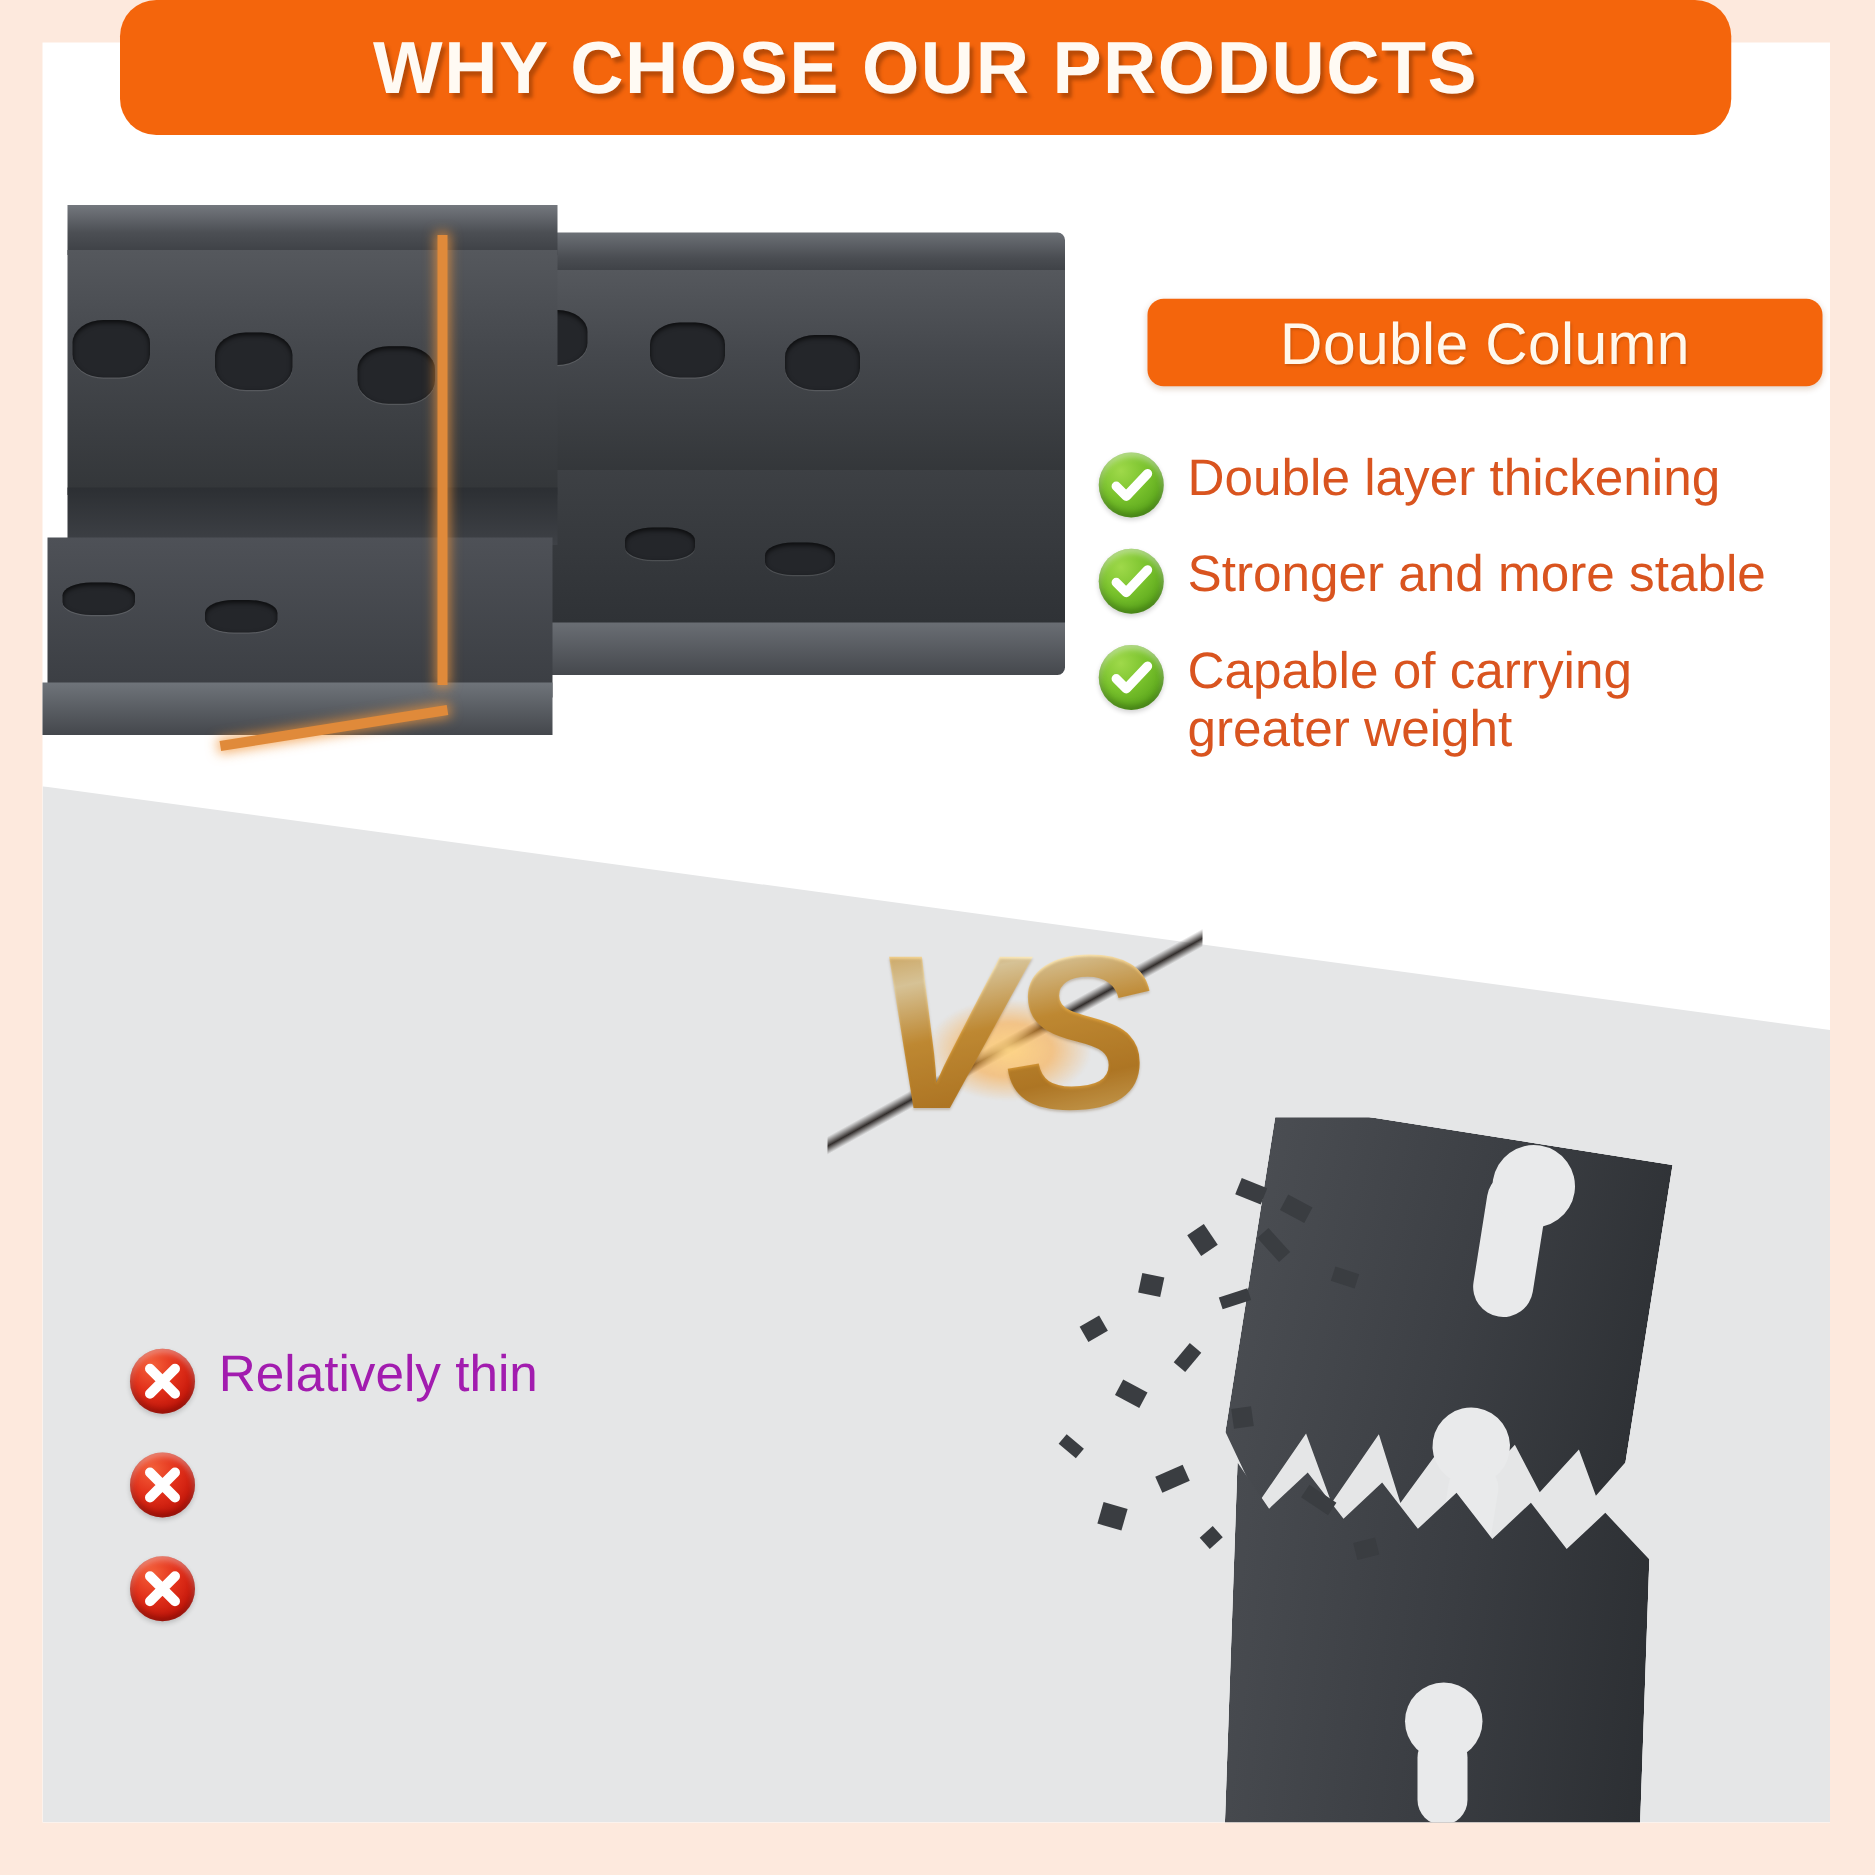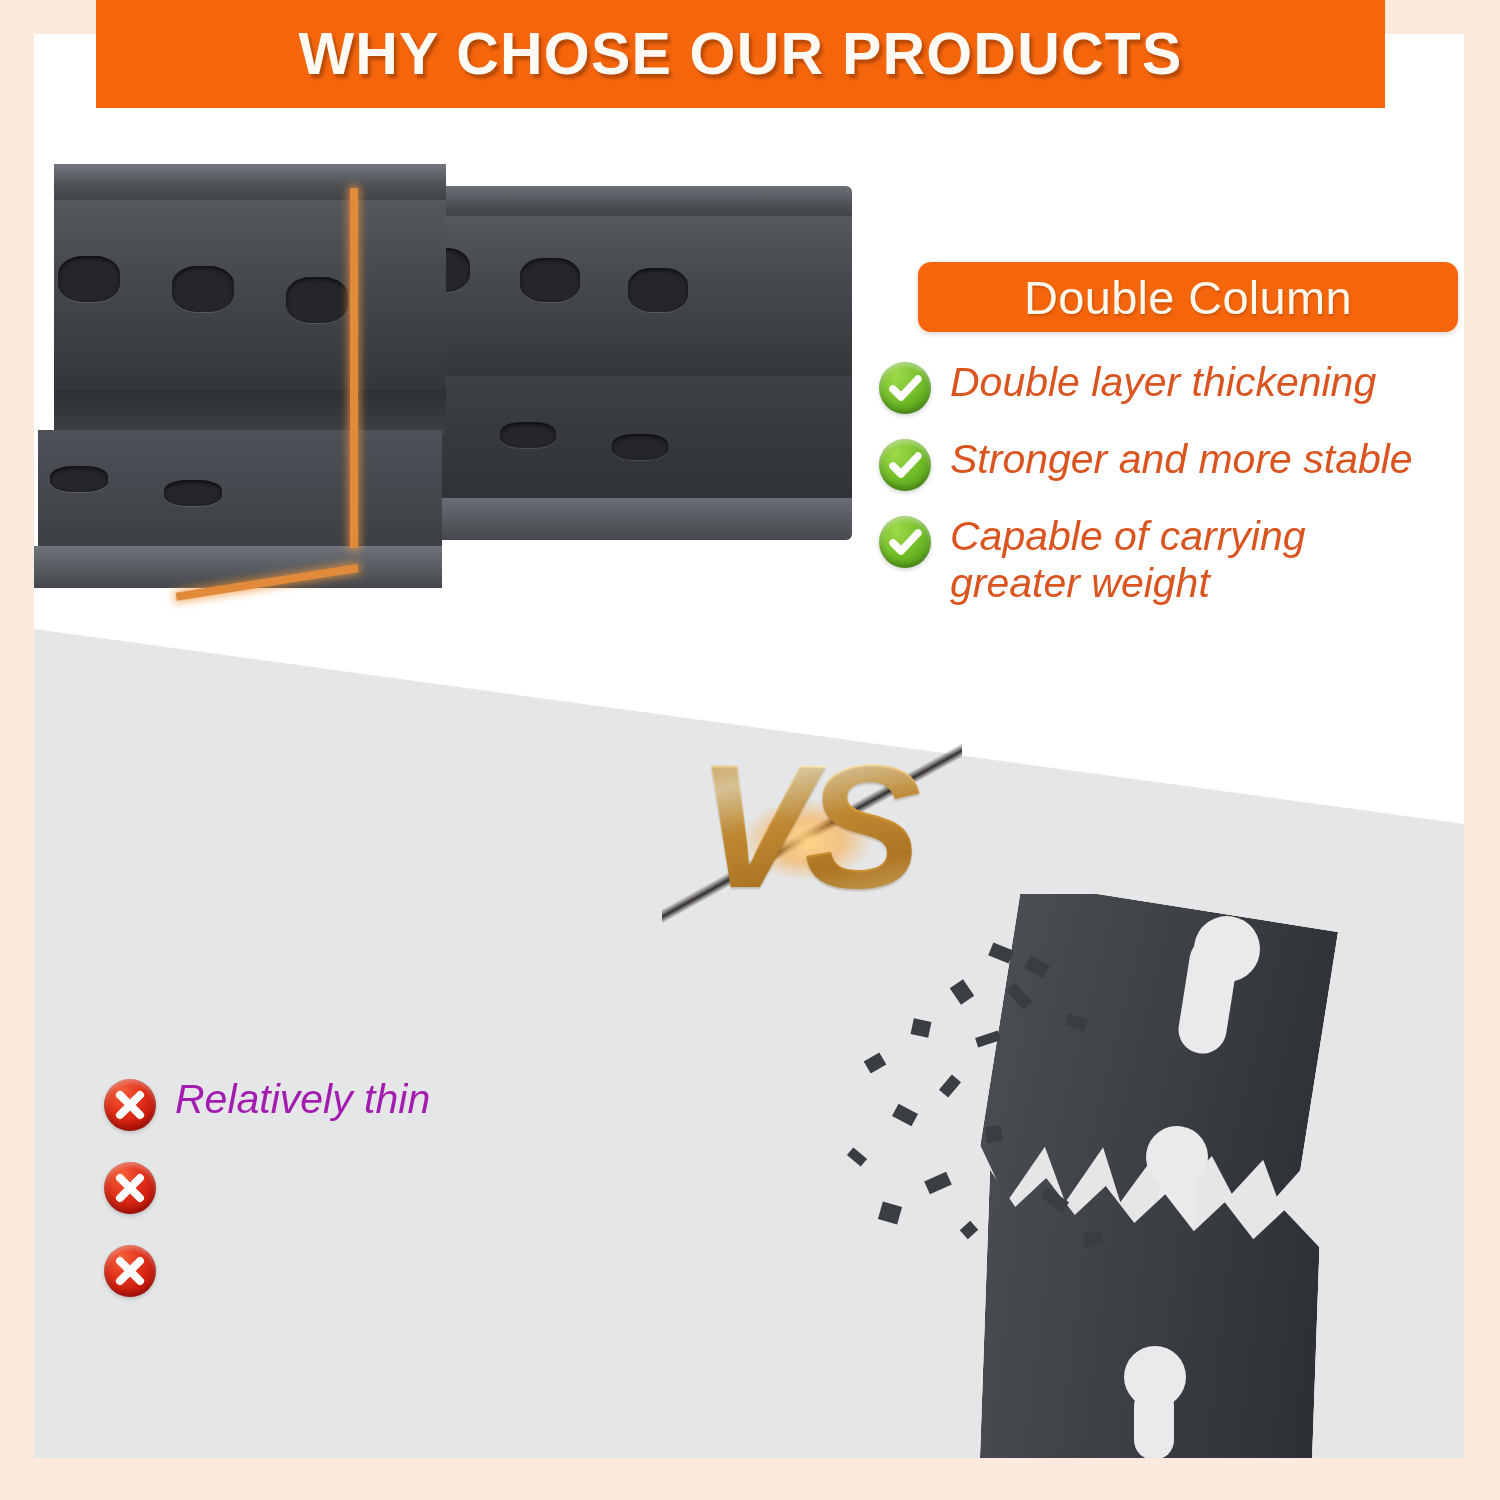--- a/index.html
+++ b/index.html
@@ -24,20 +24,21 @@
     background:#e5e6e7;
     clip-path:polygon(0 595px, 1430px 790px, 1430px 1424px, 0 1424px);
   }
 
   
   .header-bar{
     position:absolute;left:96px;top:0;width:1289px;height:108px;
     background:#f4650c;
     display:flex;align-items:center;justify-content:center;
     z-index:40;
+    border-radius:29px;
   }
   .header-title{
     font-size:59px;font-weight:bold;letter-spacing:1.2px;
     color:#fffaf3;
     text-shadow:3px 4px 3px rgba(110,42,0,.45);
     font-family:"Liberation Sans", sans-serif;
     white-space:nowrap;
   }
 
   
@@ -124,24 +125,24 @@
     display:flex;align-items:center;justify-content:center;
     box-shadow:0 2px 5px rgba(120,60,15,.22);
     z-index:25;
   }
   .badge-label{
     color:#fff8ec;font-size:47px;font-weight:normal;
     letter-spacing:.3px;white-space:nowrap;
     font-family:"Liberation Sans", sans-serif;
     text-shadow:1px 2px 2px rgba(120,50,5,.30);
   }
-  #badge-double{left:884px;top:228px;width:540px;height:70px;}
+  #badge-double{left:884px;top:205px;width:540px;height:70px;}
   #badge-single{left:115px;top:932px;width:545px;height:72px;}
 
-  .feat-list{position:absolute;z-index:25;font-style:italic;}
+  .feat-list{position:absolute;z-index:25;}
   #list-double{left:845px;top:325px;width:600px;}
   #list-single{left:70px;top:1042px;width:800px;}
 
   .feat-row{display:flex;align-items:flex-start;margin-bottom:22px;}
   #list-single .feat-row{margin-bottom:28px;}
 
   .ico{
     flex:0 0 auto;width:52px;height:52px;border-radius:50%;
     position:relative;margin-right:19px;margin-top:3px;
   }

